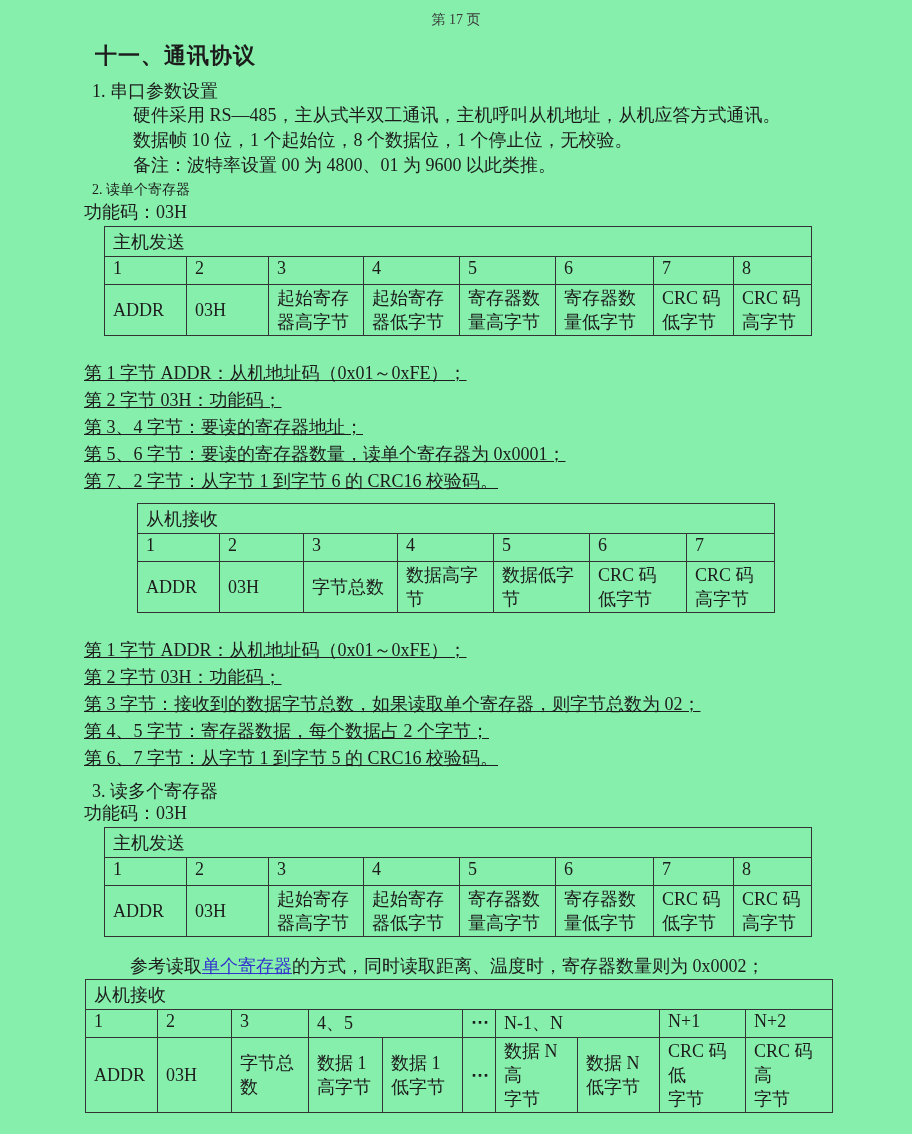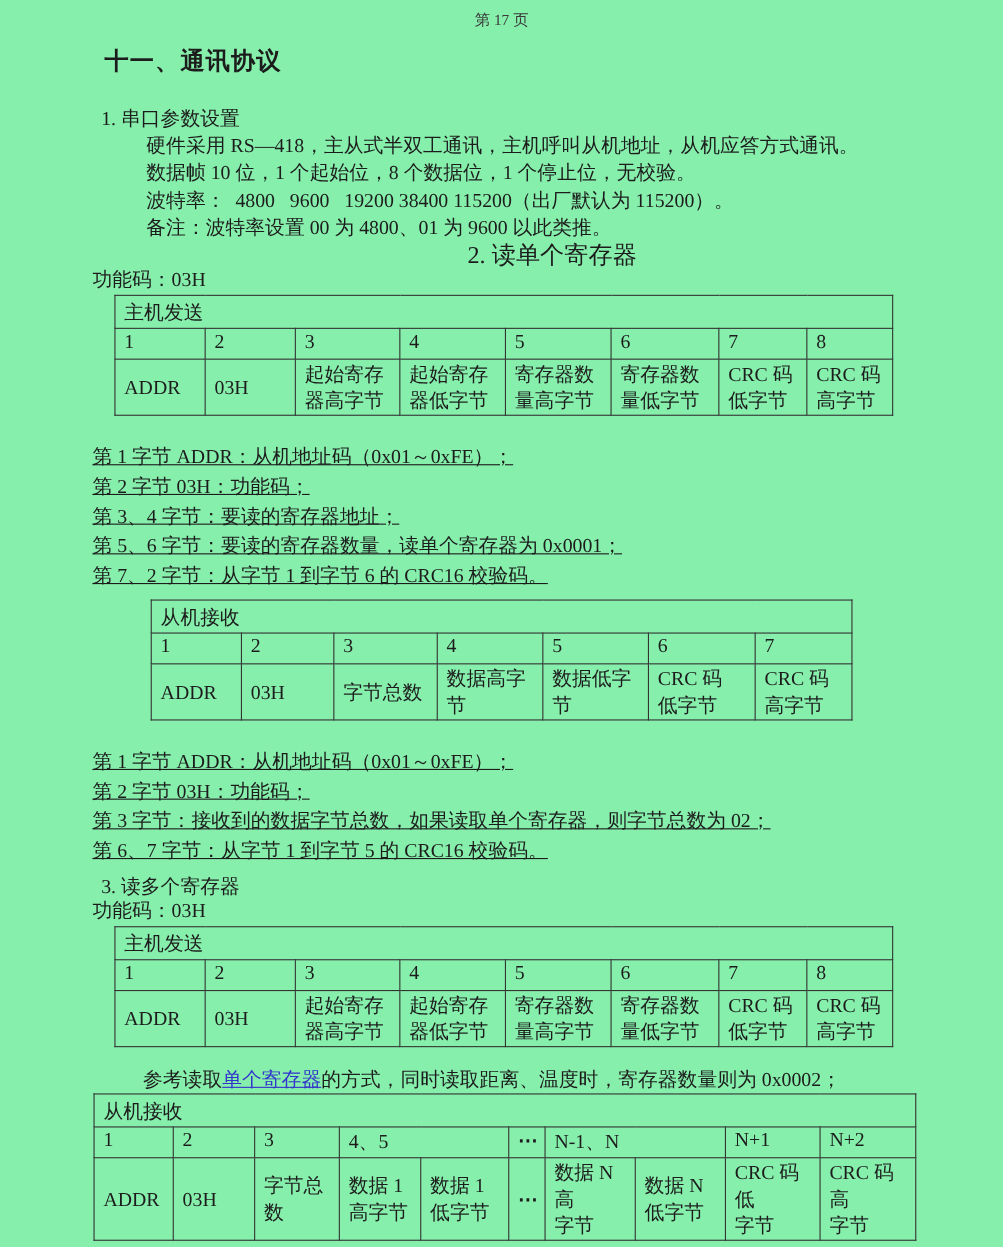--- a/index.html
+++ b/index.html
@@ -9,22 +9,22 @@
     background:#86efac;
     color:#1c1c1c;
     font-family:"Liberation Serif","DejaVu Serif",serif;
     font-size:18px;
     overflow:hidden;
     box-sizing:border-box;
     padding-top:12px;
   }
   .pn{ text-align:center; font-size:14px; color:#3a3a3a; height:16px; line-height:16px;}
   .title{ margin:13px 0 0 95px; font-size:22px; font-weight:bold; line-height:30px; letter-spacing:1px;}
-  .h{ margin:26px 0 0 92px; font-size:18px; line-height:23px;}
-  .h2{ margin:1px 0 0 92px; font-size:22px; line-height:22px;text-align:center;}
+  .h{ margin:9px 0 0 92px; font-size:18px; line-height:23px;}
+  .h2{ margin:1px 0 0 92px; font-size:14px; line-height:22px;}
   .h3{ margin:8px 0 0 92px; font-size:18px; line-height:22px;}
   .body-lines{ margin:0 0 0 133px;}
   .bodyline{ margin:0; line-height:25px; white-space:pre-wrap;}
   .func{ margin:0 0 0 84px; line-height:22px;}
   .notes{ margin-top:24px;text-decoration:underline;}
   .note{ margin:0 0 0 84px; line-height:27px; white-space:pre-wrap;}
   table.t{ border-collapse:collapse; table-layout:fixed; font-size:18px;}
   table.t td{ border:1px solid #333; padding:1px 8px; vertical-align:middle; white-space:pre-line; overflow:hidden;}
   table.t tr.cap td{ height:27px;margin-left:44px; }
   table.t tr.idx td{ height:25px; vertical-align:top;}
@@ -41,23 +41,22 @@
 <body>
 
 <div class="page">
 
   <div class="pn">第 17 页</div>
 
   <div class="title">十一、通讯协议</div>
 
   <div class="h">1. 串口参数设置</div>
   <div class="body-lines">
-    <p class="bodyline">硬件采用 RS—418，主从式半双工通讯，主机呼叫从机地址，从机应答方式通讯。</p>
+    <p class="bodyline">硬件采用 RS—485，主从式半双工通讯，主机呼叫从机地址，从机应答方式通讯。</p>
     <p class="bodyline">数据帧 10 位，1 个起始位，8 个数据位，1 个停止位，无校验。</p>
-    <p class="bodyline">波特率：  4800   9600   19200 38400 115200（出厂默认为 115200）。</p>
     <p class="bodyline">备注：波特率设置 00 为 4800、01 为 9600 以此类推。</p>
   </div>
 
   <div class="h2">2. 读单个寄存器</div>
   <div class="func">功能码：03H</div>
 
   <table class="t t1">
     <colgroup>
       <col style="width:82px">
         <col style="width:82px">
@@ -145,20 +144,21 @@
       <td>CRC 码
 高字节</td>
     </tr>
   </tbody>
     </table>
 
   <div class="notes">
     <p class="note">第 1 字节 ADDR：从机地址码（0x01～0xFE）；</p>
     <p class="note">第 2 字节 03H：功能码；</p>
     <p class="note">第 3 字节：接收到的数据字节总数，如果读取单个寄存器，则字节总数为 02；</p>
+    <p class="note">第 4、5 字节：寄存器数据，每个数据占 2 个字节；</p>
     <p class="note">第 6、7 字节：从字节 1 到字节 5 的 CRC16 校验码。</p>
   </div>
 
   <div class="h3">3. 读多个寄存器</div>
   <div class="func">功能码：03H</div>
 
   <table class="t t3">
     <colgroup>
       <col style="width:82px">
         <col style="width:82px">

